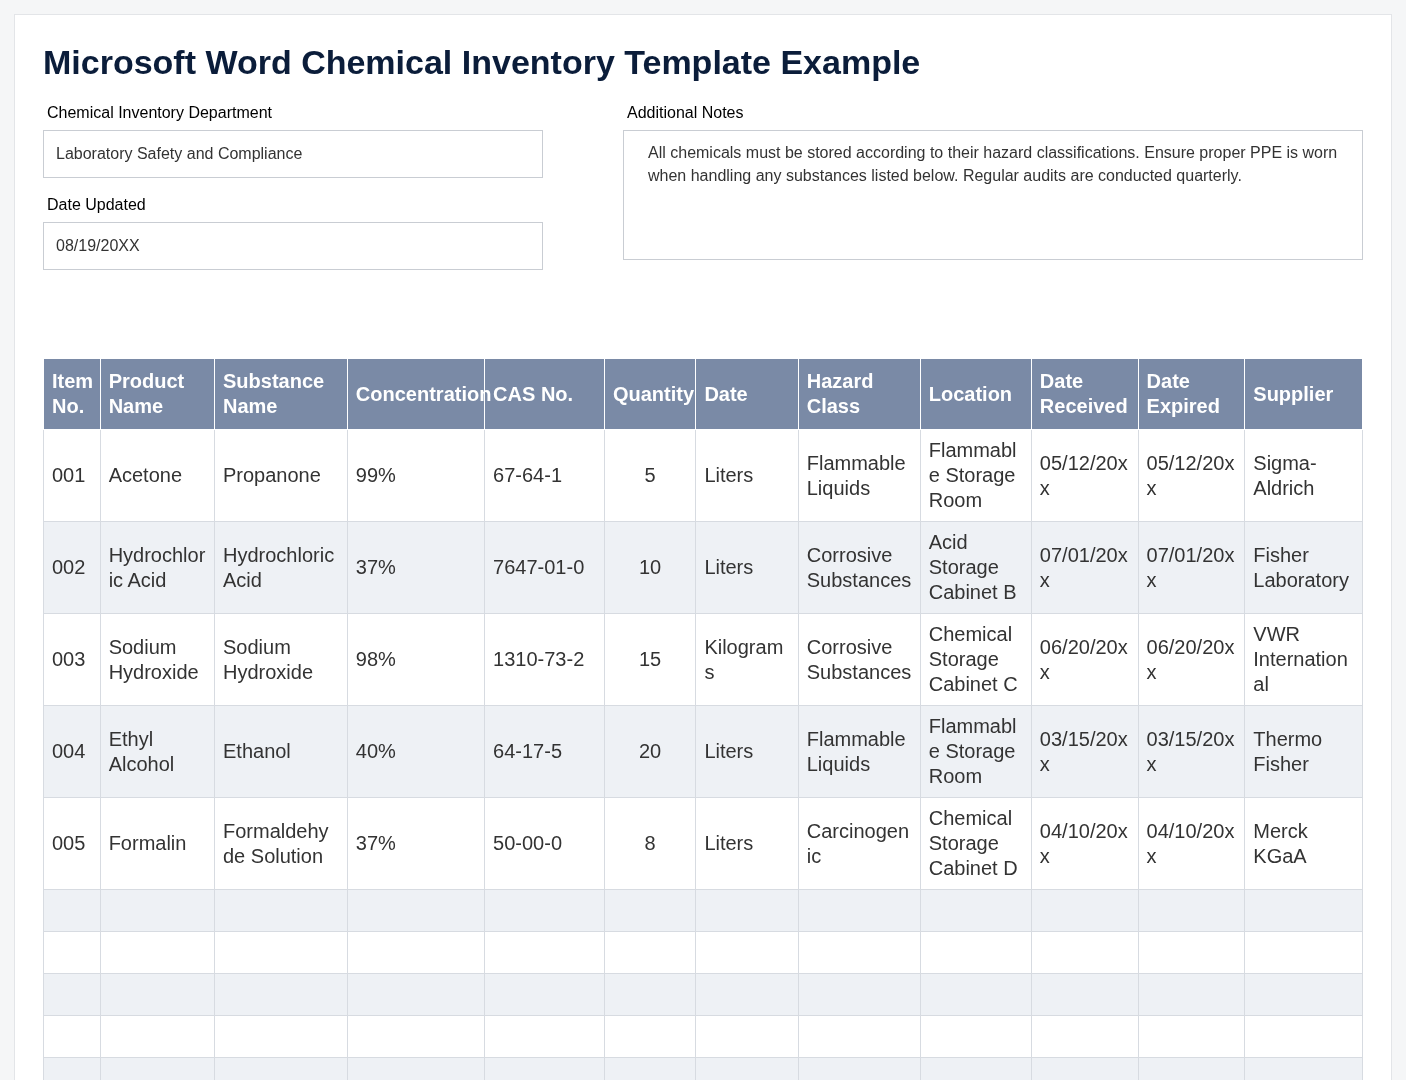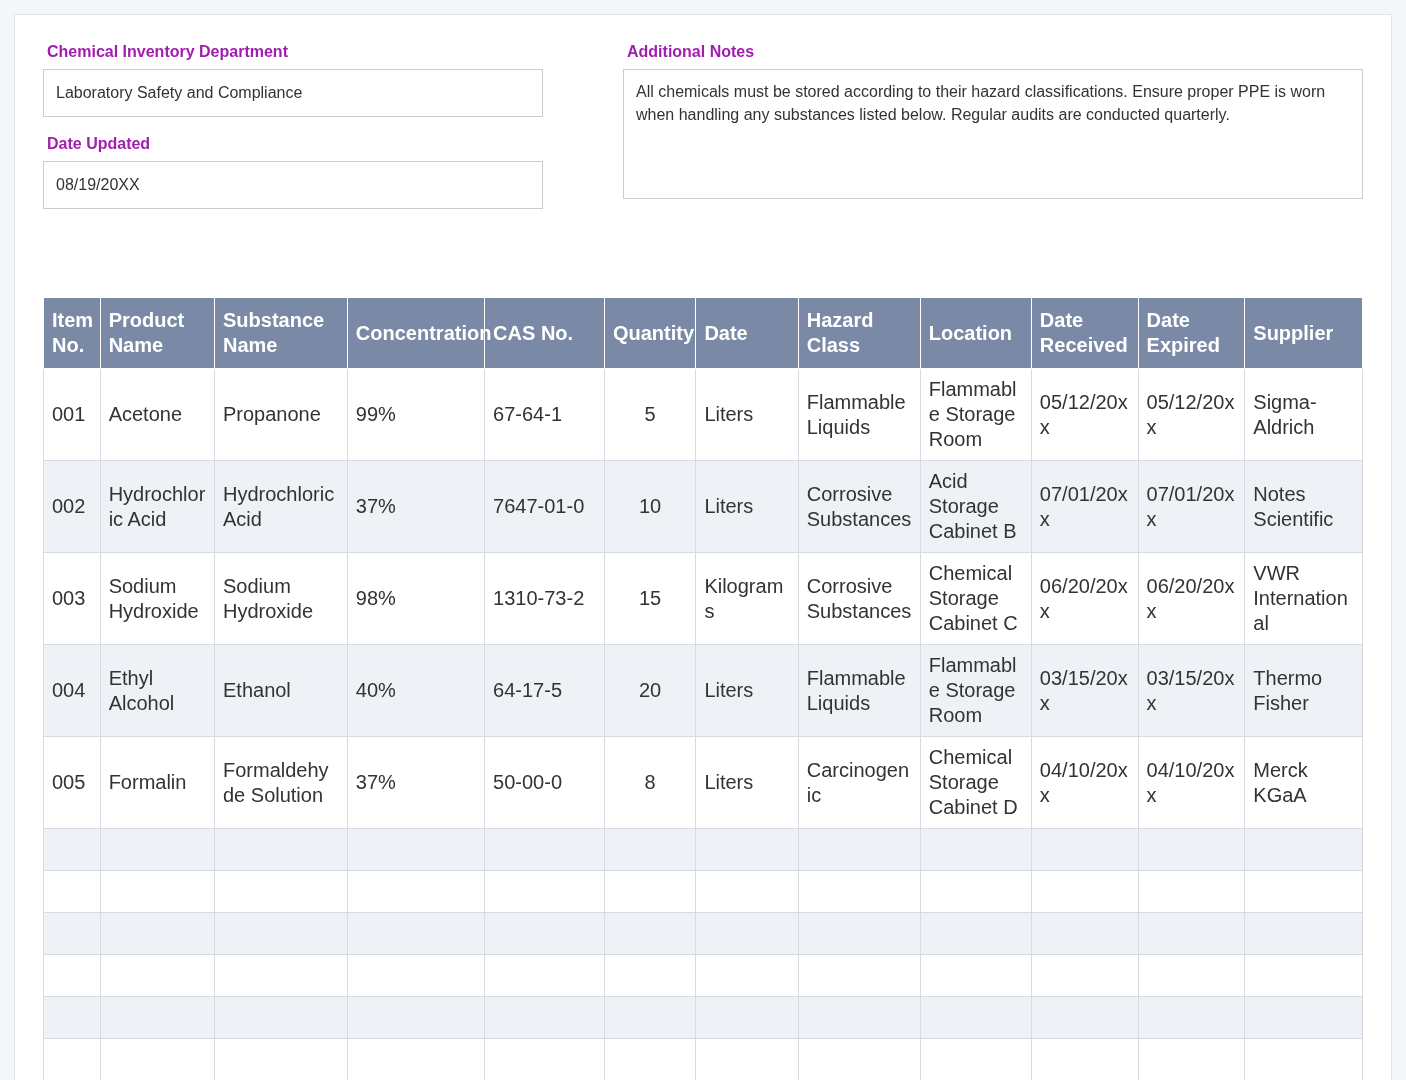--- a/index.html
+++ b/index.html
@@ -24,35 +24,35 @@
   .top {
     display: flex;
     gap: 80px;
     margin-bottom: 70px;
     align-items: flex-start;
   }
   .left-col { flex: 0 0 500px; }
   .right-col { flex: 1; }
   .field-label {
     font-size: 16px;
-    font-weight: 700;
-    color: #a21caf;
+    font-weight: 400;
+    color: #000000;
     margin: 0 0 8px 4px;
   }
   .field-box {
     border: 1px solid #c9cdd3;
     padding: 14px 12px;
     font-size: 16px;
     color: #333;
     background: #fff;
     margin-bottom: 18px;
   }
   .notes-box {
     border: 1px solid #c9cdd3;
-    padding: 10px 12px;
+    padding: 10px 24px;
     font-size: 16px;
     line-height: 1.45;
     color: #333;
     background: #fff;
     min-height: 130px;
   }
   table.inventory {
     width: 100%;
     border-collapse: collapse;
     table-layout: fixed;
@@ -96,20 +96,21 @@
   .c-dr   { width: 98px; }
   .c-de   { width: 98px; }
   .c-sup  { width: 108px; }
   th.c-qty, td.c-qty { text-align: center; }
 </style>
 </head>
 <body>
 
 <div class="page">
 
+  <h1 class="page-title">Microsoft Word Chemical Inventory Template Example</h1>
 
   <div class="top">
     <div class="left-col">
       <div class="field-label">Chemical Inventory Department</div>
       <div class="field-box">Laboratory Safety and Compliance</div>
       <div class="field-label">Date Updated</div>
       <div class="field-box">08/19/20XX</div>
     </div>
     <div class="right-col">
       <div class="field-label">Additional Notes</div>
@@ -154,21 +155,21 @@
           <td class="c-prod">Hydrochloric Acid</td>
           <td class="c-sub">Hydrochloric Acid</td>
           <td class="c-conc">37%</td>
           <td class="c-cas">7647-01-0</td>
           <td class="c-qty">10</td>
           <td class="c-unit">Liters</td>
           <td class="c-haz">Corrosive Substances</td>
           <td class="c-loc">Acid Storage Cabinet B</td>
           <td class="c-dr">07/01/20xx</td>
           <td class="c-de">07/01/20xx</td>
-          <td class="c-sup">Notes Scientific</td>
+          <td class="c-sup">Fisher Laboratory</td>
         </tr>
         <tr>
           <td class="c-item">003</td>
           <td class="c-prod">Sodium Hydroxide</td>
           <td class="c-sub">Sodium Hydroxide</td>
           <td class="c-conc">98%</td>
           <td class="c-cas">1310-73-2</td>
           <td class="c-qty">15</td>
           <td class="c-unit">Kilograms</td>
           <td class="c-haz">Corrosive Substances</td>

